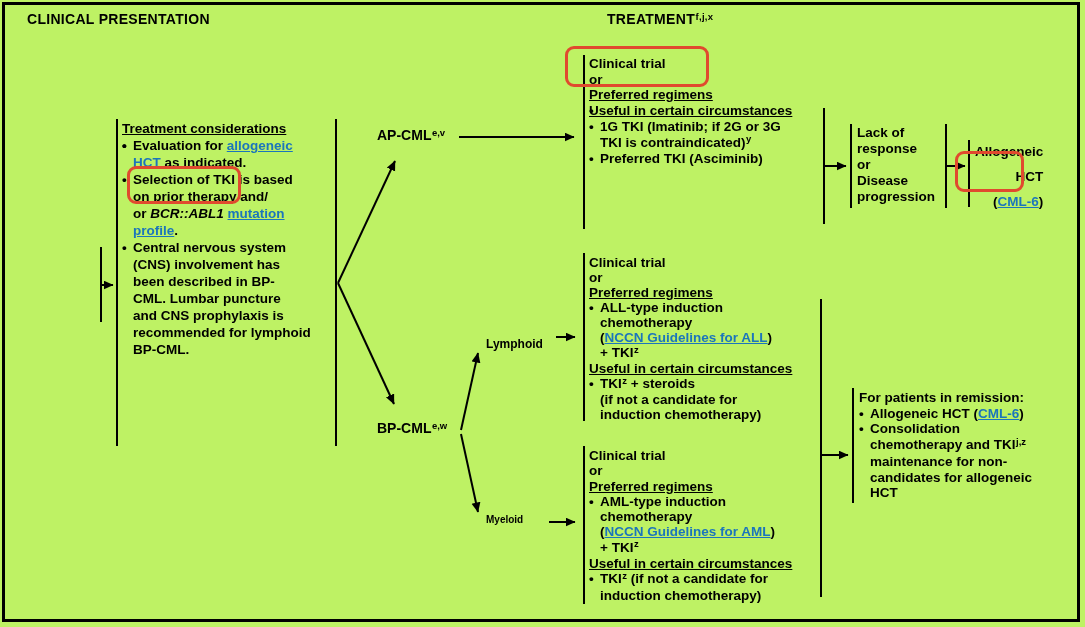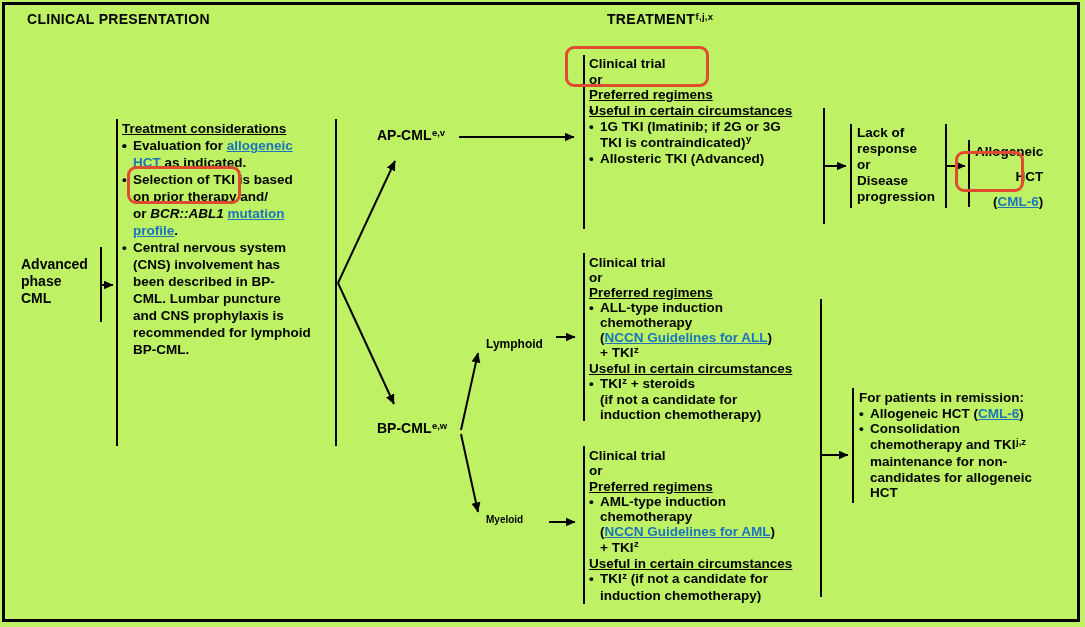--- a/index.html
+++ b/index.html
@@ -66,23 +66,20 @@
     <line x1="584" y1="253" x2="584" y2="421"></line>
     <line x1="584" y1="446" x2="584" y2="604"></line>
     <line x1="821" y1="299" x2="821" y2="597"></line>
     <line x1="822" y1="455" x2="848" y2="455" marker-end="url(#ah)"></line>
     <line x1="853" y1="388" x2="853" y2="503"></line>
   </svg>
 
   <div class="txt hdr pos-hcp">CLINICAL PRESENTATION</div>
   <div class="txt hdr pos-htr"><span>TREATMENT</span><span class="sup">f,j,x</span></div>
 
-  <div class="txt pos-adv"><span class="seg">Advanced
-phase
-CML</span></div>
 
   <div class="txt pos-cons">
     <div class="u">Treatment considerations</div>
     <div class="bi"><span class="b">•</span></div>
     <div class="bi"><span class="b">•</span><span class="seg">Evaluation for </span><span class="seg link">allogeneic
 HCT</span><span class="seg"> as indicated.</span></div>
     <div class="bi"><span class="b">•</span><span class="seg">Selection of TKI is based
 on prior therapy and/
 or </span><span class="seg it">BCR::ABL1</span><span class="seg"> </span><span class="seg link">mutation
 profile</span><span class="seg">.</span></div>
@@ -101,21 +98,21 @@
   <div class="txt pos-mye">Myeloid</div>
 
   <div class="txt pos-apbox">
     <div>Clinical trial</div>
     <div>or</div>
     <div class="u">Preferred regimens</div>
     <div class="bi"><span class="b">•</span></div>
     <div class="u">Useful in certain circumstances</div>
     <div class="bi"><span class="b">•</span><span class="seg">1G TKI (Imatinib; if 2G or 3G
 TKI is contraindicated)</span><span class="sup">y</span></div>
-    <div class="bi"><span class="b">•</span><span class="seg">Allosteric TKI (Advanced)</span></div>
+    <div class="bi"><span class="b">•</span><span class="seg">Preferred TKI (Asciminib)</span></div>
   </div>
 
   <div class="txt pos-lack"><span class="seg">Lack of
 response
 or
 Disease
 progression</span></div>
 
   <div class="txt pos-hctbox"><span class="seg">Allogeneic
 HCT

